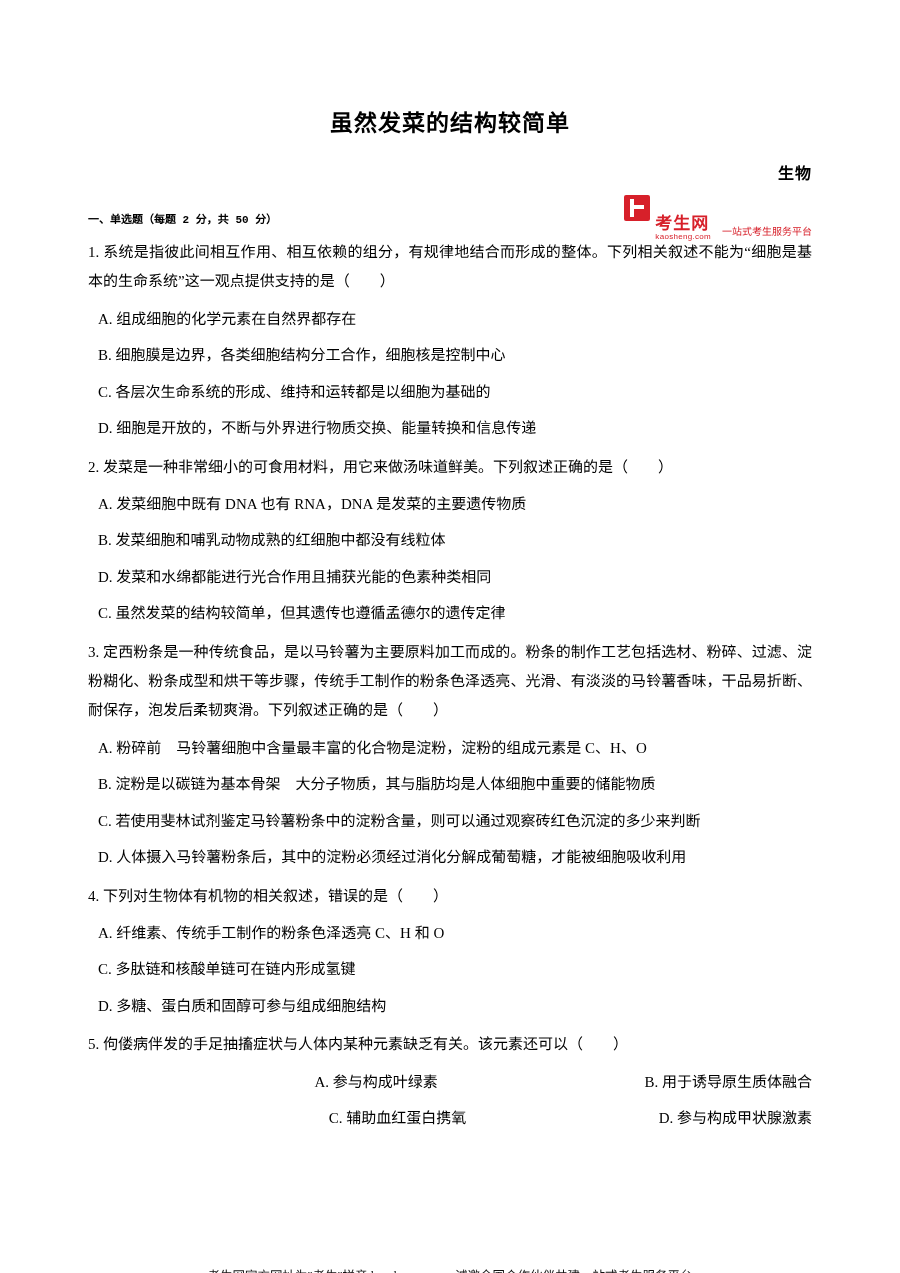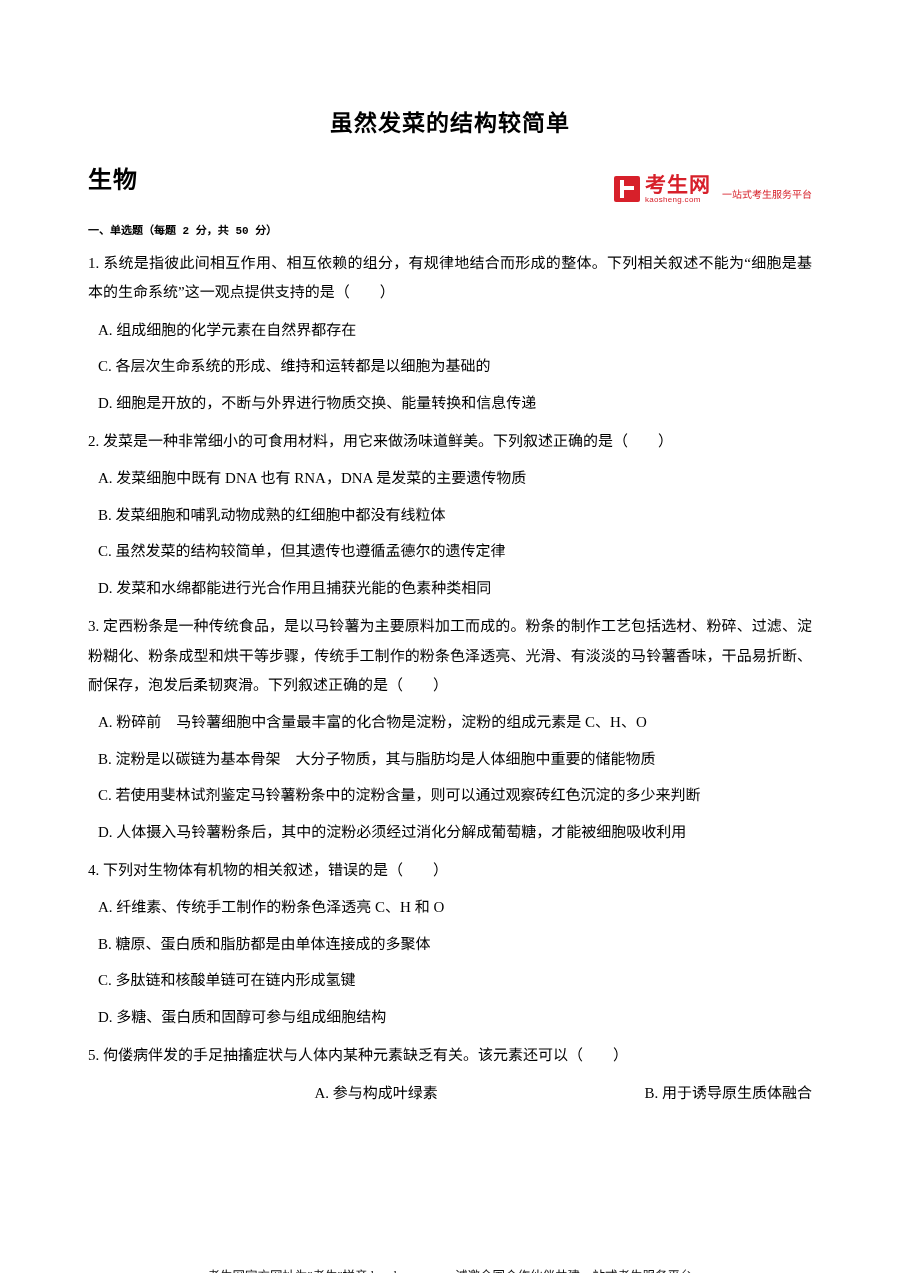--- a/index.html
+++ b/index.html
@@ -58,24 +58,25 @@
     height: 4px;
     background: #ffffff;
   }
   .logo-textblock {
     display: flex;
     flex-direction: column;
     line-height: 1.05;
   }
   .logo-cn {
     font-family: "Liberation Sans", sans-serif;
-    font-size: 21px;
+    font-size: 17px;
     font-weight: bold;
     color: #d7202a;
     letter-spacing: 1px;
+    margin-top: 41px;
   }
   .logo-en {
     font-family: "Liberation Sans", sans-serif;
     font-size: 8px;
     color: #d7202a;
     letter-spacing: .3px;
   }
   .logo-slogan {
     font-family: "Liberation Sans", sans-serif;
     font-size: 10px;
@@ -88,22 +89,22 @@
   
   .doc-title {
     text-align: center;
     font-size: 23px;
     font-weight: bold;
     margin: 104px 0 0 0;
     letter-spacing: 1px;
     font-family: "Liberation Serif", serif;
   }
   .doc-subtitle {
-    text-align: left;
-    font-size: 24px;
+    text-align: right;
+    font-size: 16px;
     font-weight: bold;
     margin: 22px 0 0 0;
     letter-spacing: 1px;
   }
   .section-head {
     font-size: 11px;
     font-weight: bold;
     margin: 26px 0 12px 0;
     font-family: Liberation Mono, monospace;
   }
@@ -158,42 +159,46 @@
     <span class="logo-slogan">一站式考生服务平台</span>
   </div>
 
   <h1 class="doc-title">虽然发菜的结构较简单</h1>
   <h2 class="doc-subtitle">生物</h2>
 
   <div class="section-head">一、单选题（每题 2 分，共 50 分）</div>
 
   <p class="q-stem">1. 系统是指彼此间相互作用、相互依赖的组分，有规律地结合而形成的整体。下列相关叙述不能为“细胞是基本的生命系统”这一观点提供支持的是（　　）</p>
   <p class="opt">A. 组成细胞的化学元素在自然界都存在</p>
+  <p class="opt">B. 细胞膜是边界，各类细胞结构分工合作，细胞核是控制中心</p>
   <p class="opt">C. 各层次生命系统的形成、维持和运转都是以细胞为基础的</p>
   <p class="opt">D. 细胞是开放的，不断与外界进行物质交换、能量转换和信息传递</p>
 
   <p class="q-stem">2. 发菜是一种非常细小的可食用材料，用它来做汤味道鲜美。下列叙述正确的是（　　）</p>
   <p class="opt">A. 发菜细胞中既有 DNA 也有 RNA，DNA 是发菜的主要遗传物质</p>
   <p class="opt">B. 发菜细胞和哺乳动物成熟的红细胞中都没有线粒体</p>
+  <p class="opt">D. 发菜和水绵都能进行光合作用且捕获光能的色素种类相同</p>
   <p class="opt">C. 虽然发菜的结构较简单，但其遗传也遵循孟德尔的遗传定律</p>
-  <p class="opt">D. 发菜和水绵都能进行光合作用且捕获光能的色素种类相同</p>
 
   <p class="q-stem">3. 定西粉条是一种传统食品，是以马铃薯为主要原料加工而成的。粉条的制作工艺包括选材、粉碎、过滤、淀粉糊化、粉条成型和烘干等步骤，传统手工制作的粉条色泽透亮、光滑、有淡淡的马铃薯香味，干品易折断、耐保存，泡发后柔韧爽滑。下列叙述正确的是（　　）</p>
   <p class="opt">A. 粉碎前　马铃薯细胞中含量最丰富的化合物是淀粉，淀粉的组成元素是 C、H、O</p>
   <p class="opt">B. 淀粉是以碳链为基本骨架　大分子物质，其与脂肪均是人体细胞中重要的储能物质</p>
   <p class="opt">C. 若使用斐林试剂鉴定马铃薯粉条中的淀粉含量，则可以通过观察砖红色沉淀的多少来判断</p>
   <p class="opt">D. 人体摄入马铃薯粉条后，其中的淀粉必须经过消化分解成葡萄糖，才能被细胞吸收利用</p>
 
   <p class="q-stem">4. 下列对生物体有机物的相关叙述，错误的是（　　）</p>
   <p class="opt">A. 纤维素、传统手工制作的粉条色泽透亮 C、H 和 O</p>
-  <p class="opt">B. 糖原、蛋白质和脂肪都是由单体连接成的多聚体</p>
   <p class="opt">C. 多肽链和核酸单链可在链内形成氢键</p>
   <p class="opt">D. 多糖、蛋白质和固醇可参与组成细胞结构</p>
 
   <p class="q-stem">5. 佝偻病伴发的手足抽搐症状与人体内某种元素缺乏有关。该元素还可以（　　）</p>
   <div class="opt-row">
     <div class="opt-col-a">A. 参与构成叶绿素</div>
     <div>B. 用于诱导原生质体融合</div>
   </div>
+  <div class="opt-row">
+    <div class="opt-col-a">C. 辅助血红蛋白携氧</div>
+    <div>D. 参与构成甲状腺激素</div>
+  </div>
 
   <div class="footer-note">考生网官方网址为"考生"拼音 kaosheng.com，诚邀全国合作伙伴共建一站式考生服务平台</div>
 
 </div>
 
 </body></html>

